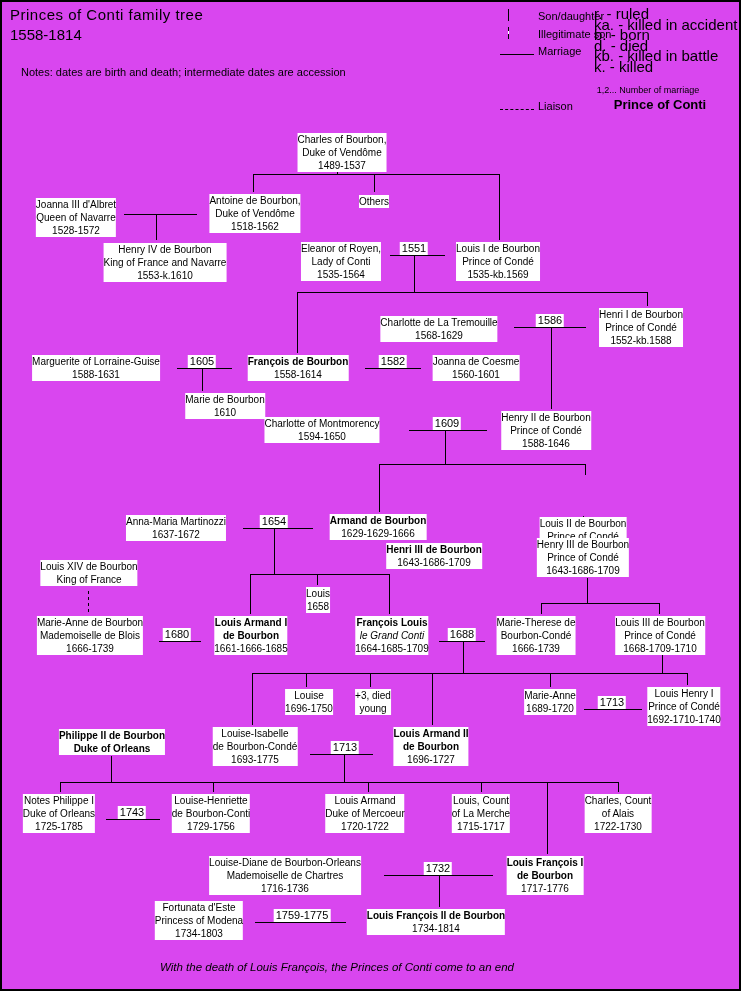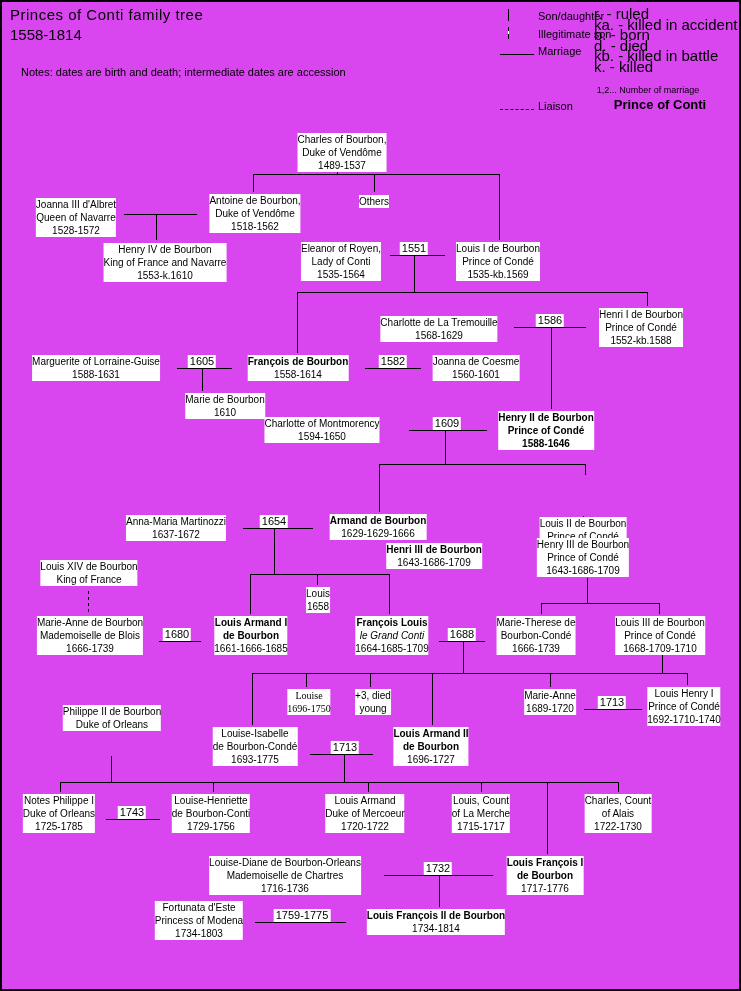--- a/index.html
+++ b/index.html
@@ -183,21 +183,21 @@
         <div class="nline">1560-1601</div>
       </div>
       <div class="node" style="left: 202px; top: 391px; margin-left: 21px;">
         <div class="nline">Marie de Bourbon</div>
         <div class="nline">1610</div>
       </div>
       <div class="node" style="left: 320px; top: 415px;">
         <div class="nline">Charlotte of Montmorency</div>
         <div class="nline">1594-1650</div>
       </div>
-      <div class="node" style="left: 544px; top: 409px; font-weight: bold;">
+      <div class="node" style="left: 544px; top: 409px;">
         <div class="nline">Henry II de Bourbon</div>
         <div class="nline">Prince of Condé</div>
         <div class="nline">1588-1646</div>
       </div>
       <div class="node" style="left: 581px; top: 475px; margin-top: 40px;">
         <div class="nline">Louis II de Bourbon</div>
         <div class="nline">Prince of Condé</div>
         <div class="nline">1621-1646-1686</div>
       </div>
       <div class="node" style="left: 174px; top: 513px;">
@@ -243,38 +243,38 @@
       <div class="node" style="left: 534px; top: 614px;">
         <div class="nline">Marie-Therese de</div>
         <div class="nline">Bourbon-Condé</div>
         <div class="nline">1666-1739</div>
       </div>
       <div class="node" style="left: 658px; top: 614px;">
         <div class="nline">Louis III de Bourbon</div>
         <div class="nline">Prince of Condé</div>
         <div class="nline">1668-1709-1710</div>
       </div>
-      <div class="node" style="left: 307px; top: 687px; font-family: Liberation Serif, serif;">
+      <div class="node" style="left: 307px; top: 687px;">
         <div class="nline">Louise</div>
         <div class="nline">1696-1750</div>
       </div>
       <div class="node" style="left: 371px; top: 687px;">
         <div class="nline">+3, died</div>
         <div class="nline">young</div>
       </div>
       <div class="node" style="left: 548px; top: 687px;">
         <div class="nline">Marie-Anne</div>
         <div class="nline">1689-1720</div>
       </div>
       <div class="node" style="left: 682px; top: 685px;">
         <div class="nline">Louis Henry I</div>
         <div class="nline">Prince of Condé</div>
         <div class="nline">1692-1710-1740</div>
       </div>
-      <div class="node" style="left: 110px; top: 703px;">
+      <div class="node" style="left: 110px; top: 727px; font-weight: bold;">
         <div class="nline">Philippe II de Bourbon</div>
         <div class="nline">Duke of Orleans</div>
       </div>
       <div class="node" style="left: 253px; top: 725px;">
         <div class="nline">Louise-Isabelle</div>
         <div class="nline">de Bourbon-Condé</div>
         <div class="nline">1693-1775</div>
       </div>
       <div class="node" style="left: 429px; top: 725px;">
         <div class="nline b">Louis Armand II</div>
@@ -333,13 +333,14 @@
       <div class="mlabel" style="left: 272px; top: 513px;">1654</div>
       <div class="mlabel" style="left: 175px; top: 626px;">1680</div>
       <div class="mlabel" style="left: 460px; top: 626px;">1688</div>
       <div class="mlabel" style="left: 610px; top: 694px;">1713</div>
       <div class="mlabel" style="left: 343px; top: 739px;">1713</div>
       <div class="mlabel" style="left: 130px; top: 804px;">1743</div>
       <div class="mlabel" style="left: 436px; top: 860px;">1732</div>
       <div class="mlabel" style="left: 300px; top: 907px;">1759-1775</div>
     </div>
 
+  <div class="footer">With the death of Louis François, the Princes of Conti come to an end</div>
 </div>
 
 </body></html>

